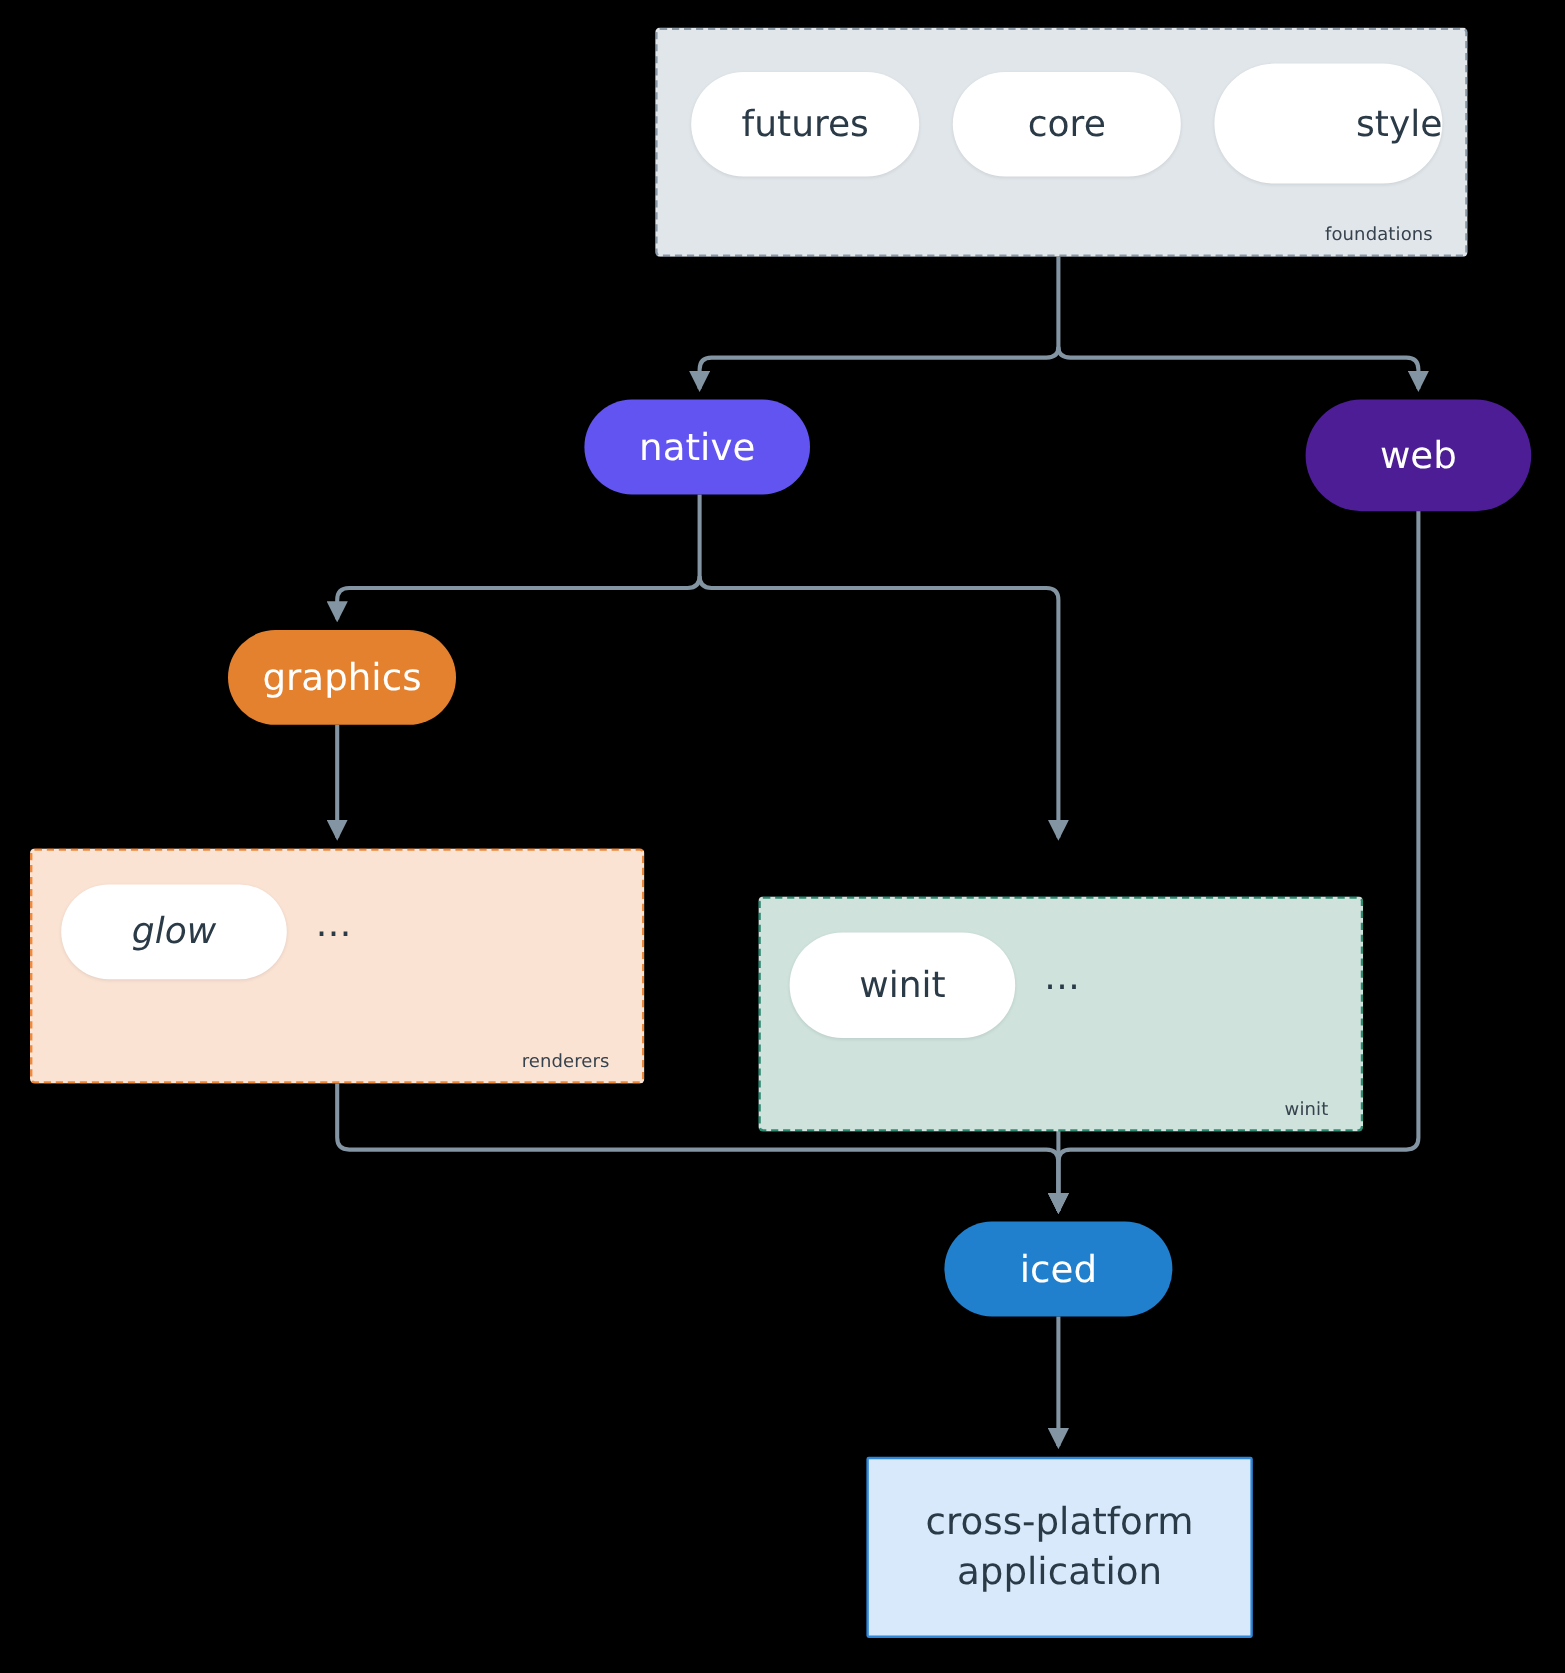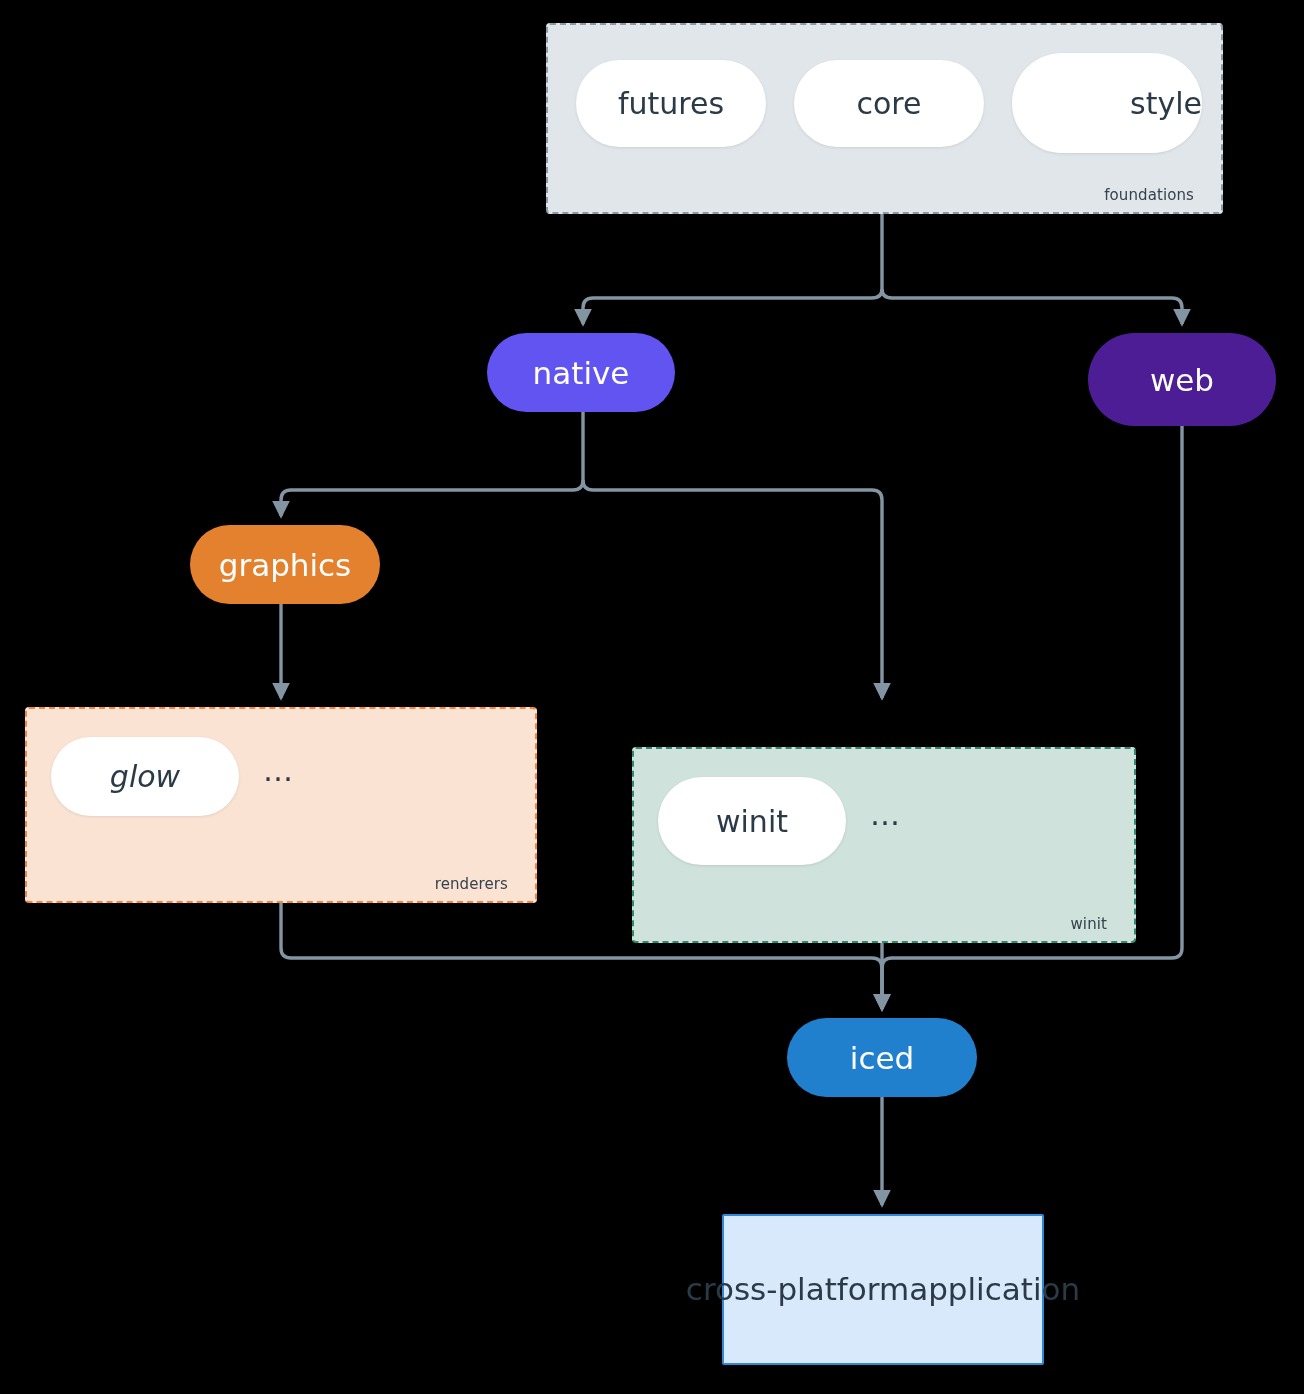--- a/index.html
+++ b/index.html
@@ -141,21 +141,21 @@
   #node-application {
     left: 722px;
     top: 1214px;
     width: 322px;
     height: 151px;
     background: #d7e9fa;
     border: 2px solid #2f88da;
     border-radius: 2px;
     color: #2b3a47;
     font-size: 31px;
-    flex-direction: row;
+    flex-direction: column;
     line-height: 1.35;
     text-align: center;
   }
 </style>
 </head>
 <body>
 
 <div id="canvas">
 
   <svg id="edges" viewBox="0 0 1304 1394" width="1304" height="1394" aria-hidden="true">

